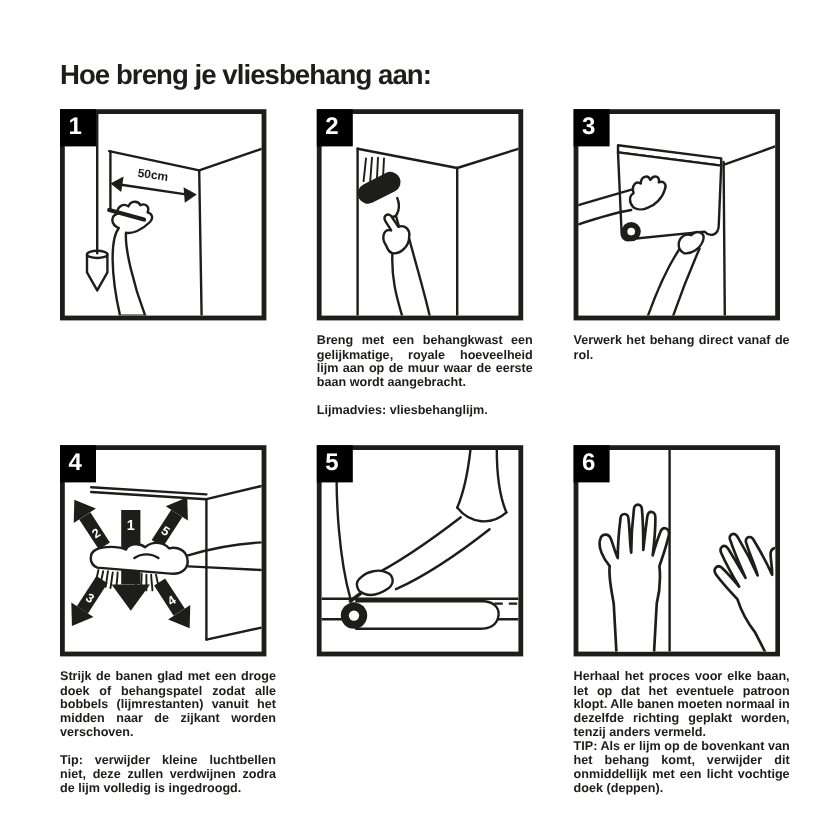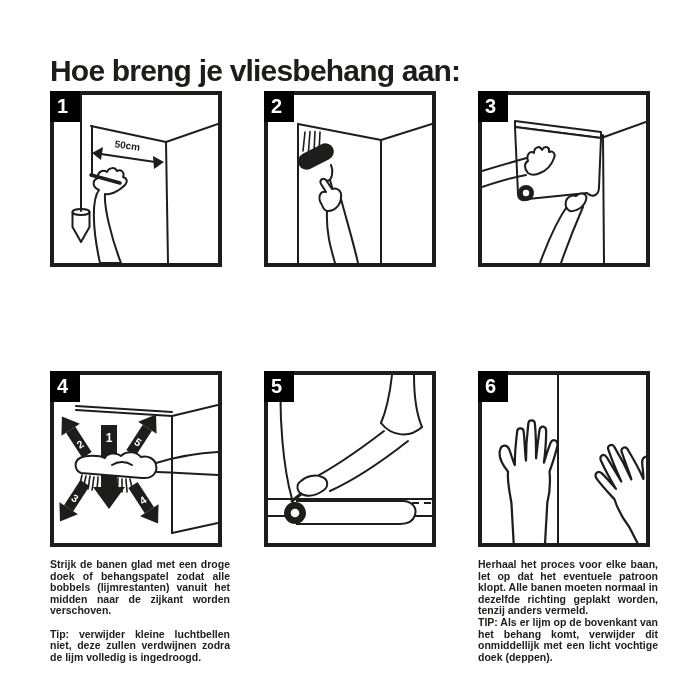--- a/index.html
+++ b/index.html
@@ -9,21 +9,21 @@
     --badge-text:#ffffff;
   }
   html,body{margin:0;padding:0;}
   body{
     width:700px;height:700px;background:var(--paper);
     font-family:"Liberation Sans",sans-serif;color:var(--ink);
     position:relative;overflow:hidden;
   }
   .title{
     position:absolute;left:50px;top:34px;
-    font-size:30px;font-weight:bold;letter-spacing:-0.8px;white-space:nowrap;
+    font-size:23px;font-weight:bold;letter-spacing:-0.8px;white-space:nowrap;
   }
   .grid{
     position:absolute;left:50px;top:91px;width:600px;
     display:grid;grid-template-columns:172px 172px 172px;column-gap:42px;
     grid-template-rows:280px auto;
   }
   .step{width:172px;}
   .panel{
     position:relative;width:164px;height:168px;
     border:4px solid var(--ink);background:var(--paper);
@@ -100,20 +100,23 @@
         <rect class="bk" x="29" y="53" width="38" height="17" rx="8.5" transform="rotate(-27 48 61.5)"></rect>
         <path class="ln" d="M63,70 C66,77 64,84 59,88"></path>
         <path class="wh" d="M55,87 L62,85 L66,99 L59,101 Z"></path>
         <g>
           <path class="wh" d="M54,110 C49,103 52,95 58,97 L53,89 C51,85 55,82 58,85 L64,94 C69,92 74,96 73,102 C73,110 66,117 59,116 C56,115 55,113 54,110 Z"></path>
           <path class="ln" d="M59,116 C58,138 63,154 67,168"></path>
           <path class="ln" d="M73,104 C80,130 86,150 90,168"></path>
         </g>
       </svg>
     </div>
+    <div class="caption">Breng met een behangkwast een gelijkmatige, royale hoeveelheid lijm aan op de muur waar de eerste baan wordt aangebracht.
+
+Lijmadvies: vliesbehanglijm.</div>
   </div>
 
   <div class="step">
     <div class="panel">
       <div class="num">3</div>
       <svg class="illus" viewBox="0 0 164 168">
         <g>
           <path class="ln" d="M122,42 L164,27"></path>
           <path class="ln" d="M121,40 L122,168"></path>
         </g>
@@ -130,20 +133,21 @@
           <path class="ln" d="M0,92 C18,86 32,82 44,80"></path>
           <path class="wh" d="M46,78 C42,74 42,68 46,66 C44,60 48,55 52,58 C52,52 58,50 60,55 C63,50 68,52 67,57 C71,55 74,59 72,63 C70,70 64,76 58,78 C54,80 49,80 46,78 Z"></path>
         </g>
         <g>
           <path class="ln" d="M58,168 C66,146 76,124 86,110"></path>
           <path class="ln" d="M79,168 C86,148 94,128 101,112"></path>
           <path class="wh" d="M84,112 C82,104 88,99 94,101 C99,96 106,99 104,105 C102,112 94,117 88,116 C86,115 85,114 84,112 Z"></path>
         </g>
       </svg>
     </div>
+    <div class="caption">Verwerk het behang direct vanaf de rol.</div>
   </div>
 
   <div class="step">
     <div class="panel">
       <div class="num">4</div>
       <svg class="illus" viewBox="0 0 164 168">
         <g>
           <path class="ln" d="M22,31 L118,37"></path>
           <path class="ln" d="M22,35 L118,41"></path>
           <path class="ln" d="M118,41 L164,30"></path>

